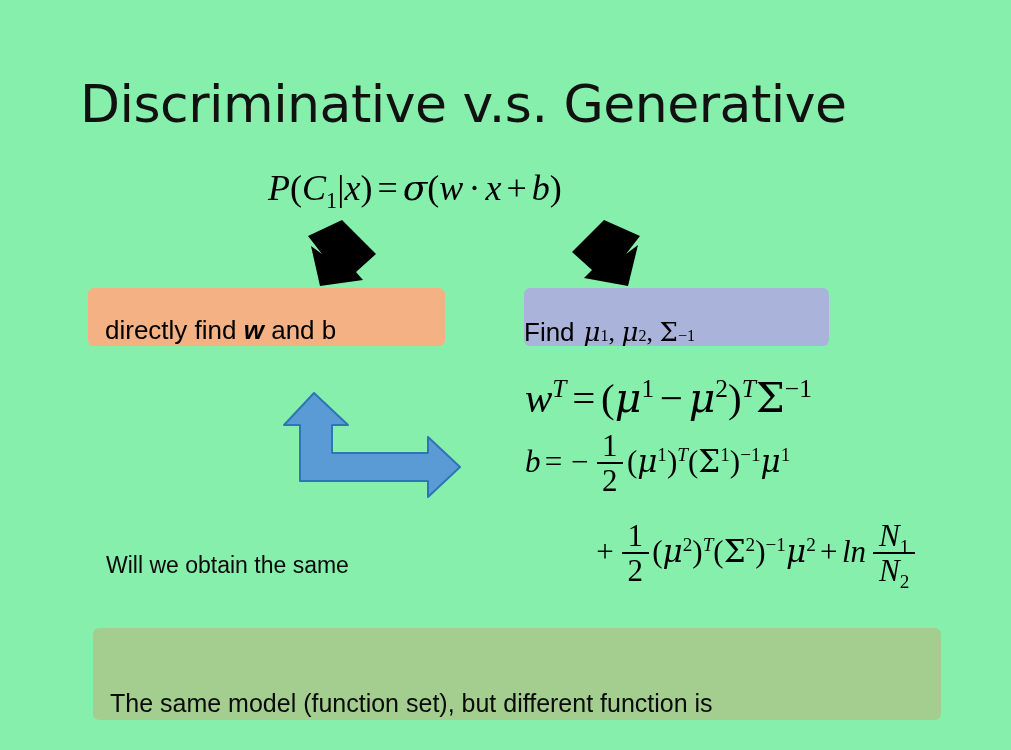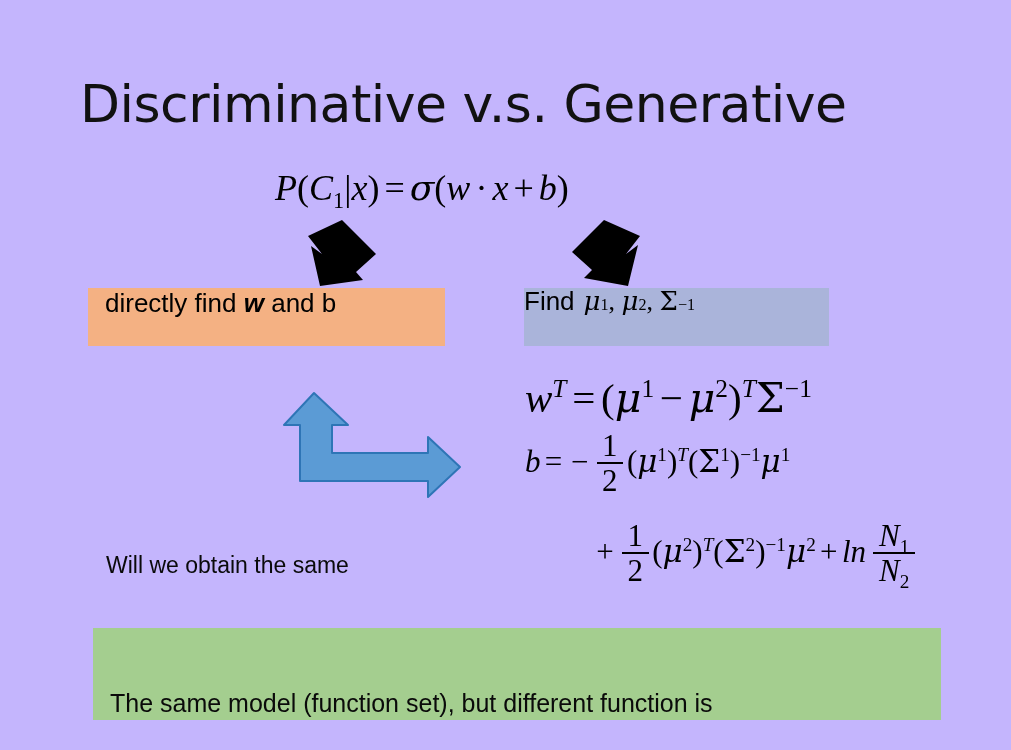--- a/index.html
+++ b/index.html
@@ -4,21 +4,21 @@
 <style>
   html, body {
     margin: 0;
     padding: 0;
     background: #ffffff;
   }
   #slide {
     position: relative;
     width: 1011px;
     height: 750px;
-    background: #c4b5fd;
+    background: #86efac;
     overflow: hidden;
     font-family: "Liberation Sans", sans-serif;
     color: #000000;
   }
 
   
   #title {
     position: absolute;
     left: 80px;
     top: 74px;
@@ -78,31 +78,32 @@
     display: block;
     padding: 1px 0.18em 0 0.18em;
     font-family: "Liberation Serif", serif;
     font-style: normal;
   }
   .frac.italic .num, .frac.italic .den { font-style: italic; }
 
   
   #posterior {
     position: absolute;
-    left: 275px;
+    left: 268px;
     top: 170px;
     font-size: 36px;
   }
 
   
   .box {
     position: absolute;
     box-sizing: border-box;
     display: flex;
-    align-items: flex-start;
+    align-items: flex-end;
+    border-radius: 6px;
   }
   #box-discriminative {
     left: 88px;
     top: 288px;
     width: 357px;
     height: 58px;
     background: #F4B183;
     padding-left: 17px;
     font-size: 26px;
   }

